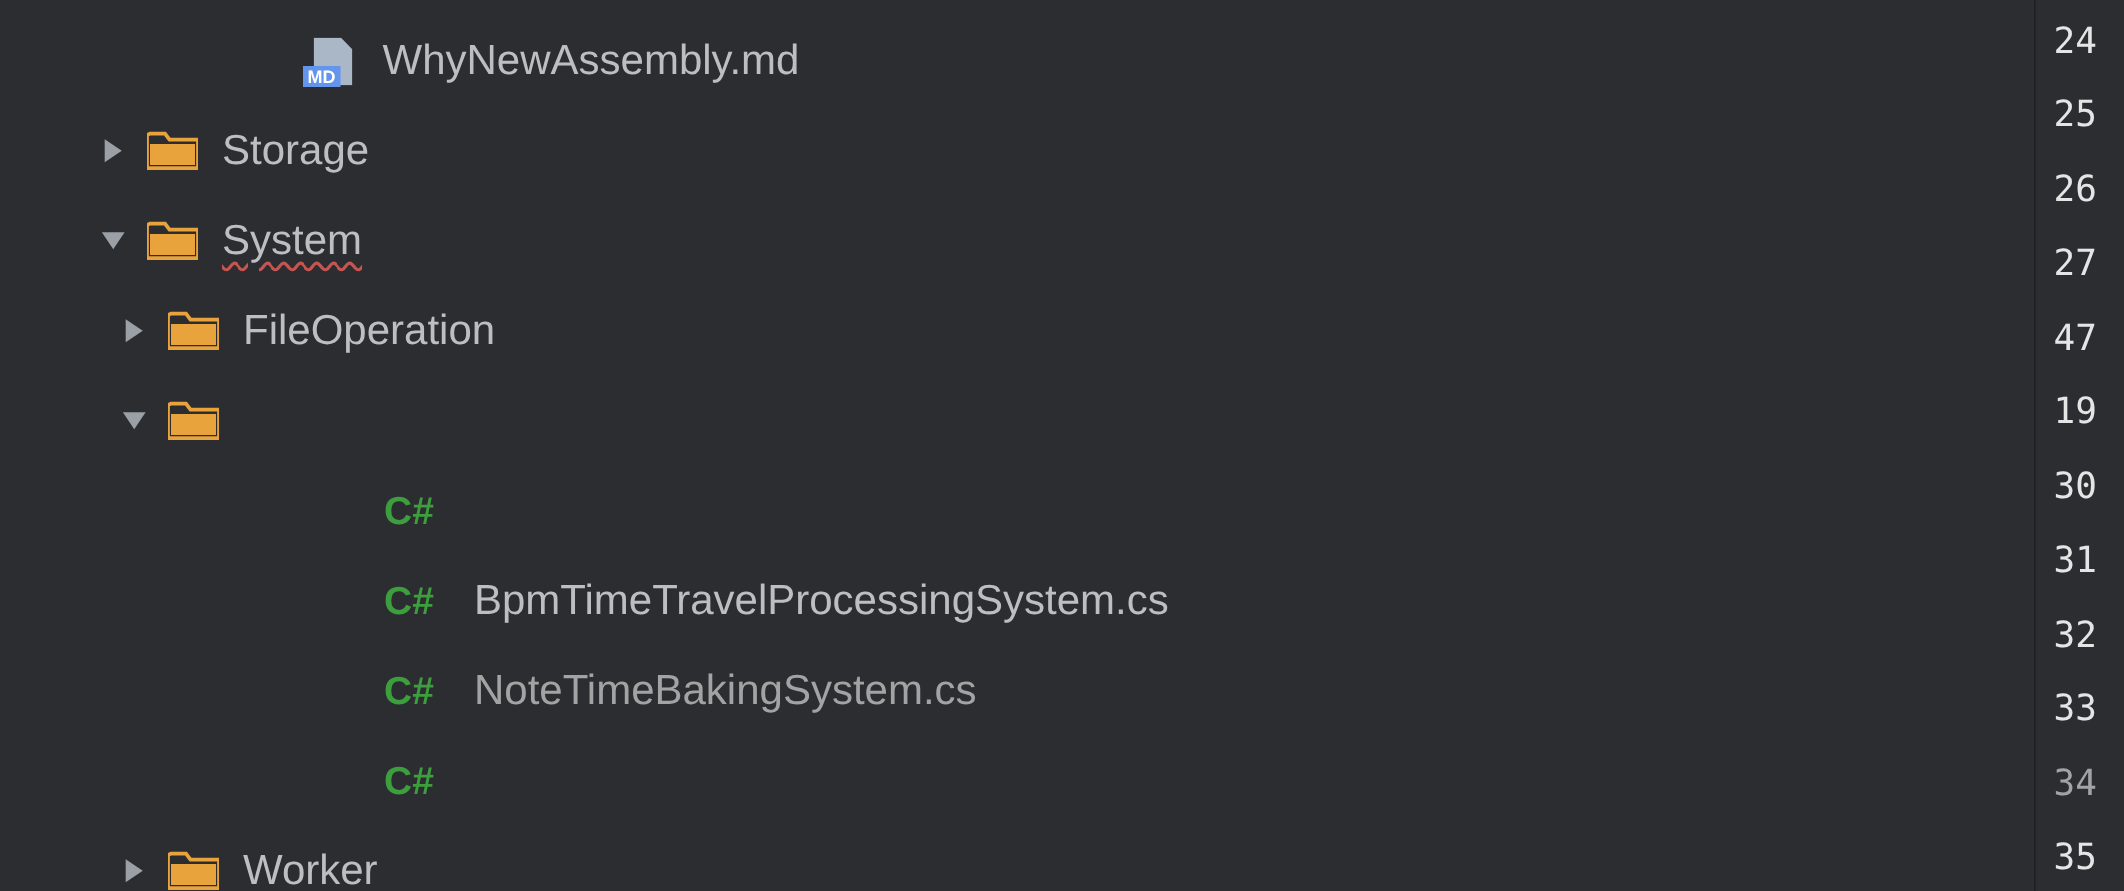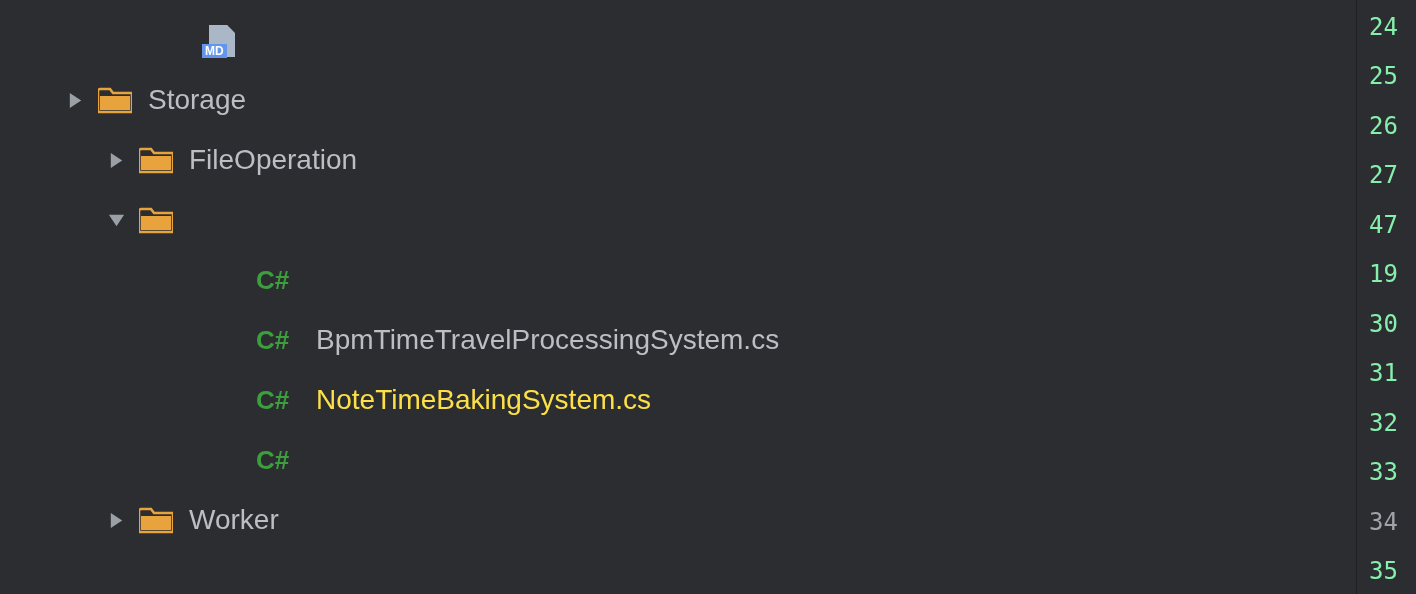--- a/index.html
+++ b/index.html
@@ -22,21 +22,21 @@
       padding-top: 10px;
     }
     .tree-row {
       display: flex;
       align-items: center;
       height: 60px;
       cursor: pointer;
       padding-left: 0;
     }
     .indent-0 { padding-left: 60px; }
-    .indent-1 { padding-left: 101px; }
+    .indent-1 { padding-left: 74px; }
     .indent-file-0 { padding-left: 205px; }
     .indent-file-2 { padding-left: 256px; }
     .expand-arrow {
       width: 30px;
       height: 30px;
       display: flex;
       align-items: center;
       justify-content: center;
       margin-right: 8px;
       color: #9aa0a6;
@@ -91,73 +91,88 @@
       color: #3c9e3c;
       font-weight: bold;
       font-size: 26px;
       font-family: sans-serif;
       text-align: left;
     }
     .label {
       color: #bcbec4;
     }
     .label-link {
-      color: #fde047;
+      color: #a3a3a3;
     }
     .squiggle {
       text-decoration: underline wavy #c75450 1.5px;
       text-underline-offset: 5px;
     }
     .gutter {
       width: 60px;
       background: #2b2d30;
       padding-top: 2px;
       border-left: 1px solid #1e1f22;
     }
     .gutter-line {
       height: 49.5px;
       display: flex;
       align-items: center;
       justify-content: flex-start;
       padding-left: 12px;
-      color: #86efac;
+      color: #e5e5e5;
       font-family: "Menlo", "Consolas", monospace;
       font-size: 24px;
     }
     .gutter-line.active {
       color: #a0a3a8;
     }
   </style>
 </head>
 <body>
 
 <div class="tree-panel">
 
   <div class="tree-row indent-file-0">
     <span class="md-icon">
       <span class="doc-shape"></span>
       <span class="md-badge">MD</span>
     </span>
+    <span class="label">WhyNewAssembly.md</span>
   </div>
 
   <div class="tree-row indent-0">
     <span class="expand-arrow">
       <svg viewBox="0 0 10 10">
           <polygon points="2,1 8,5 2,9" fill="currentColor"></polygon>
         </svg>
     </span>
     <span class="folder-icon">
       <svg viewBox="0 0 34 28">
           <path d="M0 4 L0 26 L34 26 L34 7 L15 7 L12 3 L2 3 Z" fill="none" stroke="#e8a33d" stroke-width="2.5"></path>
           <rect x="2" y="10" width="30" height="14" fill="#e8a33d"></rect>
         </svg>
     </span>
     <span class="label">Storage</span>
   </div>
 
+  <div class="tree-row indent-0">
+    <span class="expand-arrow">
+      <svg viewBox="0 0 10 10">
+          <polygon points="1,2 9,2 5,8" fill="currentColor"></polygon>
+        </svg>
+    </span>
+    <span class="folder-icon">
+      <svg viewBox="0 0 34 28">
+          <path d="M0 4 L0 26 L34 26 L34 7 L15 7 L12 3 L2 3 Z" fill="none" stroke="#e8a33d" stroke-width="2.5"></path>
+          <rect x="2" y="10" width="30" height="14" fill="#e8a33d"></rect>
+        </svg>
+    </span>
+    <span class="label squiggle">System</span>
+  </div>
 
   <div class="tree-row indent-1">
     <span class="expand-arrow">
       <svg viewBox="0 0 10 10">
           <polygon points="2,1 8,5 2,9" fill="currentColor"></polygon>
         </svg>
     </span>
     <span class="folder-icon">
       <svg viewBox="0 0 34 28">
           <path d="M0 4 L0 26 L34 26 L34 7 L15 7 L12 3 L2 3 Z" fill="none" stroke="#e8a33d" stroke-width="2.5"></path>

